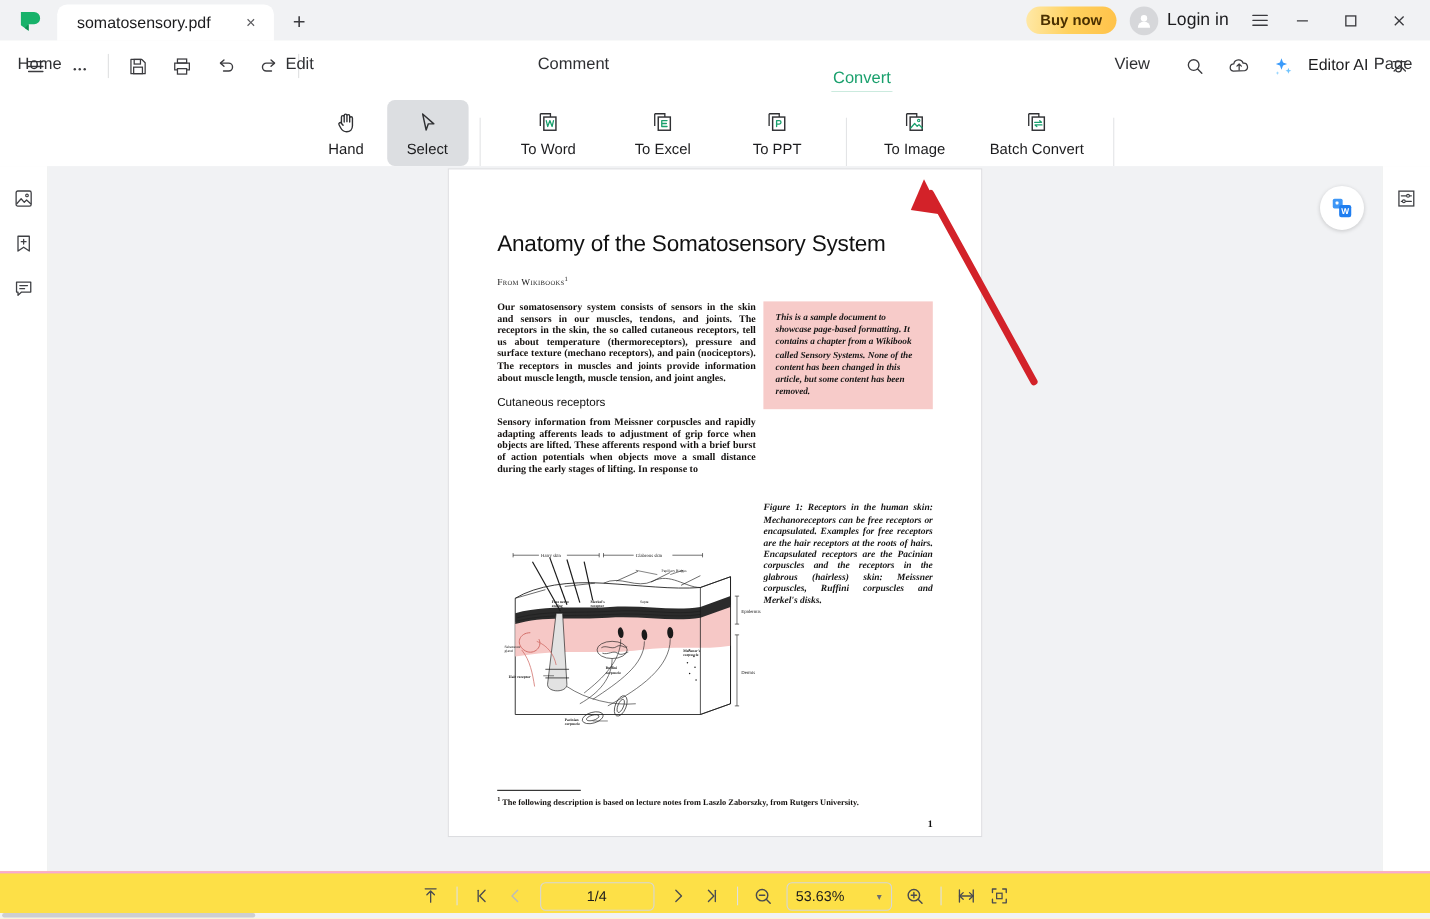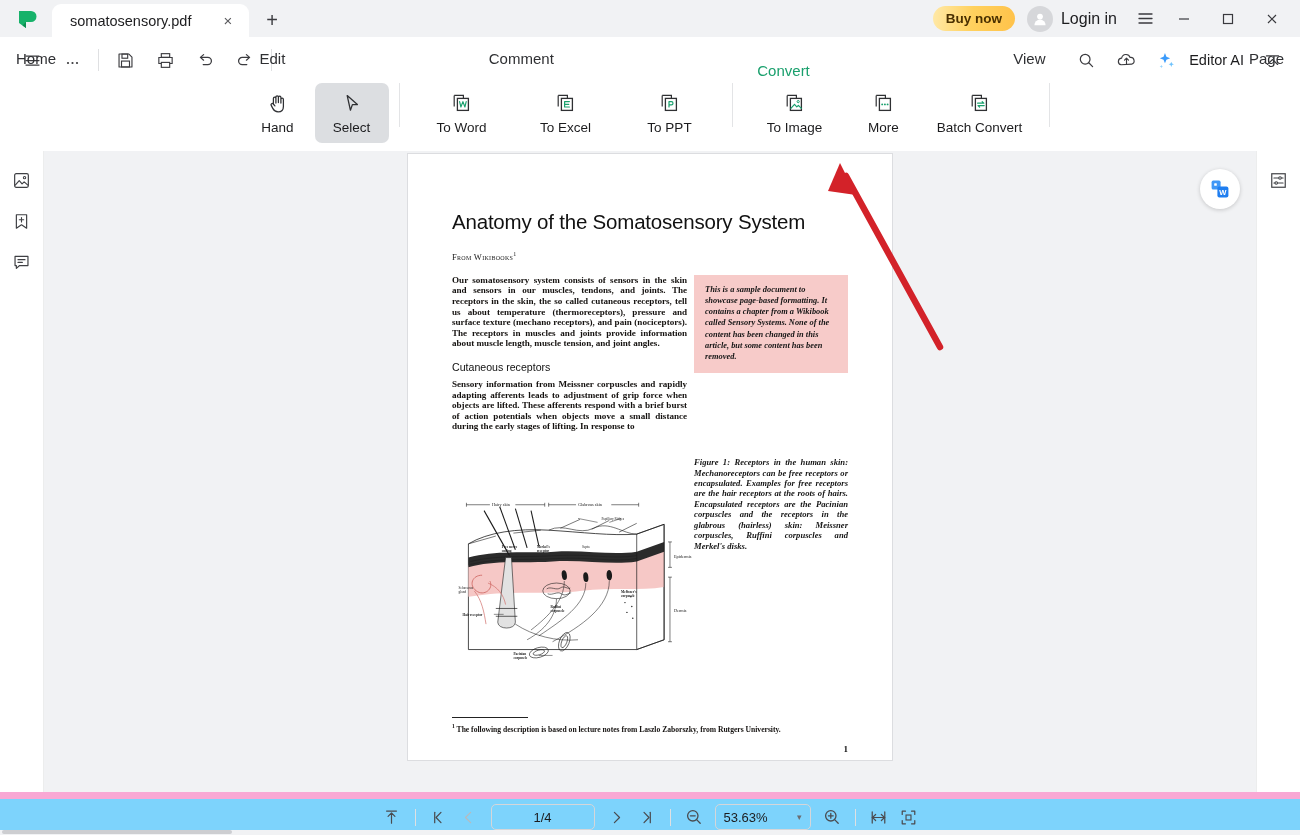--- a/index.html
+++ b/index.html
@@ -57,21 +57,21 @@
     position:relative; }
   .mtab.active { color:#1aa06d;margin-top:24px; }
   .mtab.active:after { content:""; position:absolute; left:14px; right:14px;
     bottom:1px; height:2.5px; background:#1aa06d; border-radius:2px; }
 
   .mb-right { position:absolute; right:8px; display:flex; align-items:center; }
   .editor-ai { font-size:14.5px; color:#1c1c1e; margin-left:3px; margin-right:8px; }
 
   
   .ribbon { height:68px; background:#ffffff; display:flex;
-    align-items:flex-start; justify-content:center; gap:0; position:relative; }
+    align-items:flex-end; justify-content:center; gap:0; position:relative; }
   .rb {
     display:flex; flex-direction:column; align-items:center; justify-content:center;
     width:74px; height:60px; border-radius:7px; gap:4px;
   }
   .rb.wide { width:104px; }
   .rb.xwide { width:118px; }
   .rb.active { background:#dcdee1; }
   .rb-label { font-size:13.5px; color:#1c1c1e; white-space:nowrap; }
   .rb-sep { width:1px; height:44px; background:#e3e4e6; margin:0 10px; }
 
@@ -138,21 +138,21 @@
   .floatw { position:absolute; right:16px; top:18px; width:40px; height:40px;
     border-radius:50%; background:#ffffff; box-shadow:0 1px 4px rgba(0,0,0,.18);
     display:flex; align-items:center; justify-content:center; }
 
   
   .arrow-svg { position:absolute; left:0; top:0; pointer-events:none; }
 
   
   .statusbar {
     position:absolute; left:0; right:0; bottom:0; height:43px;
-    background:#7dd3fc; border-top:7px solid #f9a8d4;
+    background:#fde047; border-top:2px solid #f9a8d4;
     display:flex; align-items:center; justify-content:center; gap:0;
   }
   .sb-btn { width:30px; height:30px; display:flex; align-items:center;
     justify-content:center; color:#4a4b4f; }
   .sb-btn.dim { color:#b9babd; }
   .sb-sep { width:1px; height:17px; background:#dfe0e2; margin:0 8px; }
   .pagefield {
     width:104px; height:26px; border:1px solid #d5d6d9; border-radius:5px;
     display:flex; align-items:center; justify-content:center;
     font-size:13px; color:#1c1c1e; margin:0 7px;
@@ -344,31 +344,20 @@
     <div class="rb-sep"></div>
     <div class="rb wide">
       <svg width="25" height="25" viewBox="0 0 25 25">
         <path d="M5.2 4.4h9.2v3" fill="none" stroke="#2f3033" stroke-width="1.2"></path>
         <path d="M5.2 4.4v11.2" stroke="#2f3033" stroke-width="1.2"></path>
         <rect x="8.4" y="7.4" width="11" height="12" fill="#fff" stroke="#2f3033" stroke-width="1.3"></rect>
         <circle cx="16.2" cy="10.6" r="1.1" fill="none" stroke="#19a06d" stroke-width="1"></circle>
         <path d="M8.9 17.4l3.6-4.1 2.3 2.6 1.6-1.6 3 3.1" fill="none" stroke="#19a06d" stroke-width="1.15" stroke-linecap="round" stroke-linejoin="round"></path>
       </svg>
       <div class="rb-label">To Image</div>
-    </div>
-    <div class="rb">
-      <svg width="25" height="25" viewBox="0 0 25 25">
-        <path d="M5.2 4.4h9.2v3" fill="none" stroke="#2f3033" stroke-width="1.2"></path>
-        <path d="M5.2 4.4v11.2" stroke="#2f3033" stroke-width="1.2"></path>
-        <rect x="8.4" y="7.4" width="11" height="12" fill="#fff" stroke="#2f3033" stroke-width="1.3"></rect>
-        <circle cx="11.2" cy="13.4" r="0.95" fill="#19a06d"></circle>
-        <circle cx="13.9" cy="13.4" r="0.95" fill="#19a06d"></circle>
-        <circle cx="16.6" cy="13.4" r="0.95" fill="#19a06d"></circle>
-      </svg>
-      <div class="rb-label">More</div>
     </div>
     <div class="rb xwide">
       <svg width="25" height="25" viewBox="0 0 25 25">
         <path d="M5.2 4.4h9.2v3" fill="none" stroke="#2f3033" stroke-width="1.2"></path>
         <path d="M5.2 4.4v11.2" stroke="#2f3033" stroke-width="1.2"></path>
         <rect x="8.4" y="7.4" width="11" height="12" fill="#fff" stroke="#2f3033" stroke-width="1.3"></rect>
         <path d="M10.6 12.2h6.2l-1.6-1.5M17.2 14.6h-6.2l1.6 1.5" fill="none" stroke="#19a06d" stroke-width="1.2" stroke-linecap="round" stroke-linejoin="round"></path>
       </svg>
       <div class="rb-label">Batch Convert</div>
     </div>

